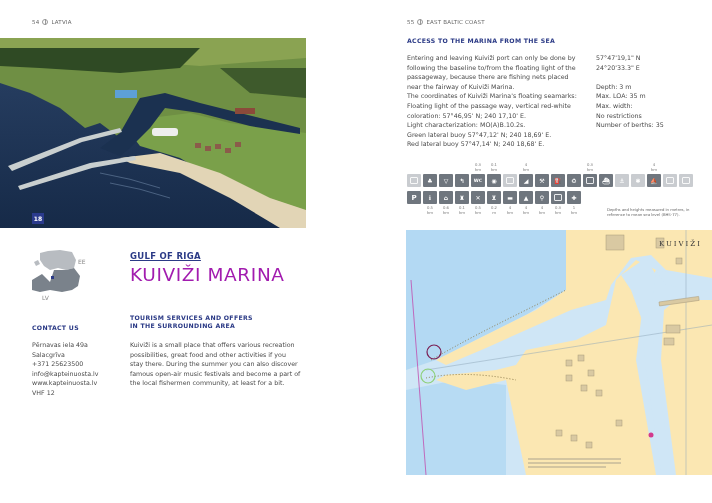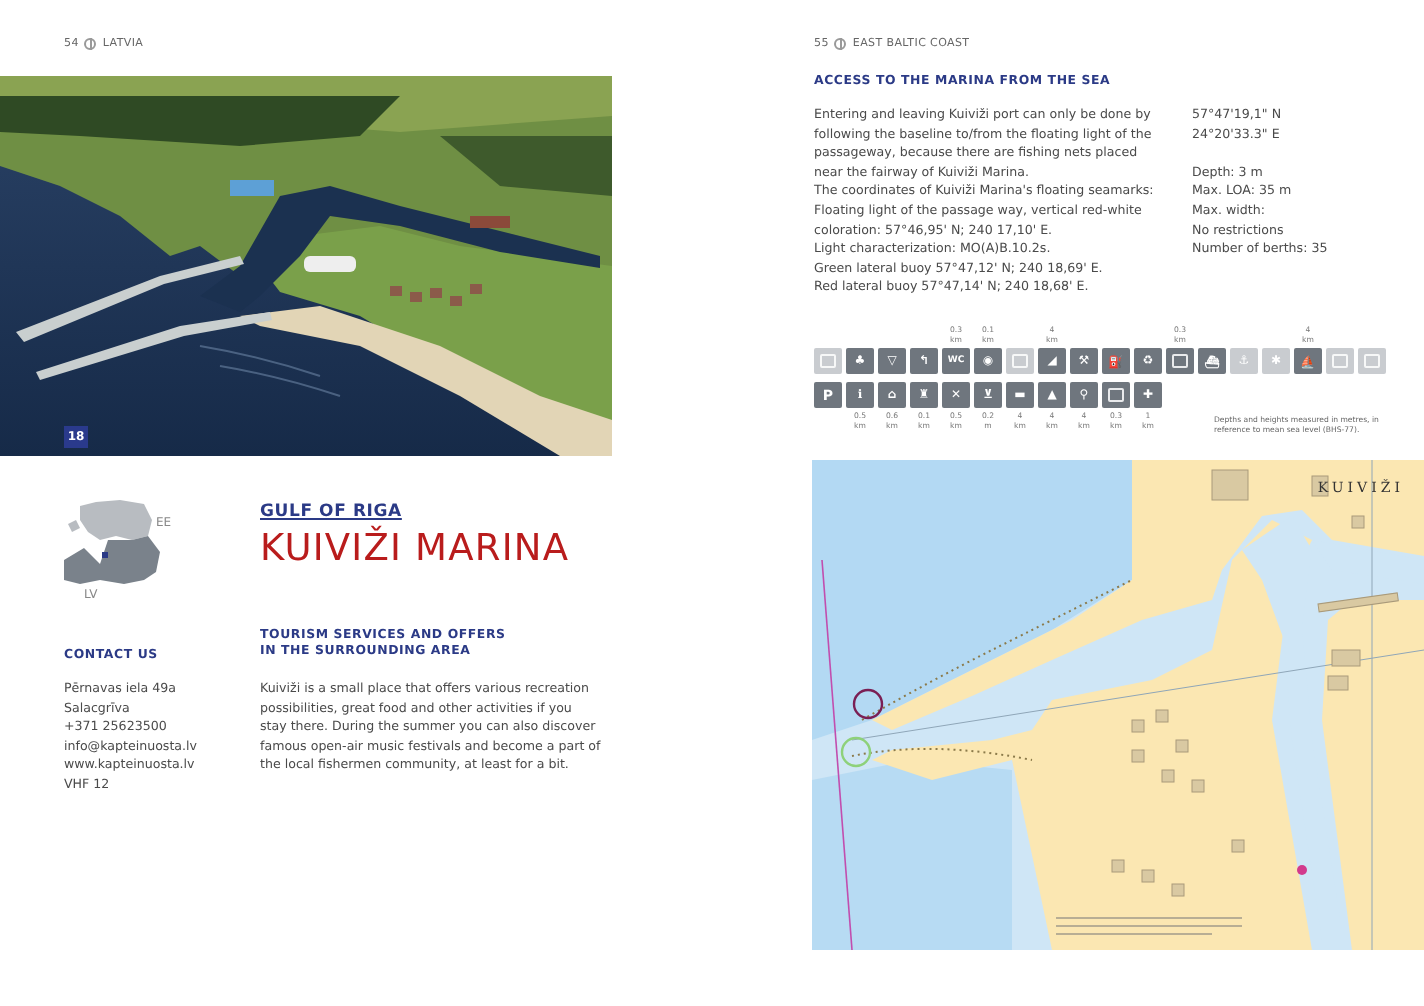--- a/index.html
+++ b/index.html
@@ -10,21 +10,21 @@
   .runhead .compass::after { content:""; position:absolute; left:1.5px; top:-1px; width:1px; height:6px; background:#999; }
   
   .photo { left:0; top:38px; width:306px; height:190px; overflow:hidden;
     background:
       linear-gradient(180deg, #5f7a3c 0%, #7d9a4a 18%, #6c8c42 30%, transparent 31%),
       #1d3556; }
   .photo svg { display:block; }
   .photo-badge { position:absolute; left:32px; top:175px; width:12px; height:11px; background:#2a3a8c; color:#fff; font-size:6px; font-weight:bold; display:flex; align-items:center; justify-content:center; }
   
   .region { left:130px; top:251px; font-size:8.5px; font-weight:bold; color:#2b3a86; letter-spacing:0.3px;text-decoration:underline; }
-  .marina-title { left:130px; top:264px; font-size:18.5px; color:#b91c1c; letter-spacing:0.6px; font-weight:normal; }
+  .marina-title { left:130px; top:264px; font-size:18.5px; color:#a21caf; letter-spacing:0.6px; font-weight:normal; }
   .section-h { font-size:6.2px; font-weight:bold; color:#2b3a86; letter-spacing:0.3px; line-height:8px; }
   .body-text { font-size:6.3px; line-height:9.6px; color:#4a4a4a; }
   .contact-lines div { white-space:nowrap; }
   
   .access-h { left:407px; top:37px; }
   .access-text { left:407px; top:53px; width:185px; }
   .facts { left:596px; top:53px; width:110px; }
   .icons-row { display:flex; gap:2px; }
   .ico { width:14px; height:13px; background:#6f767e; border-radius:1px; position:relative; display:flex; align-items:center; justify-content:center; color:#fff; font-size:6px; font-weight:bold; }
   .ico.off { background:#c9ccd0; }

